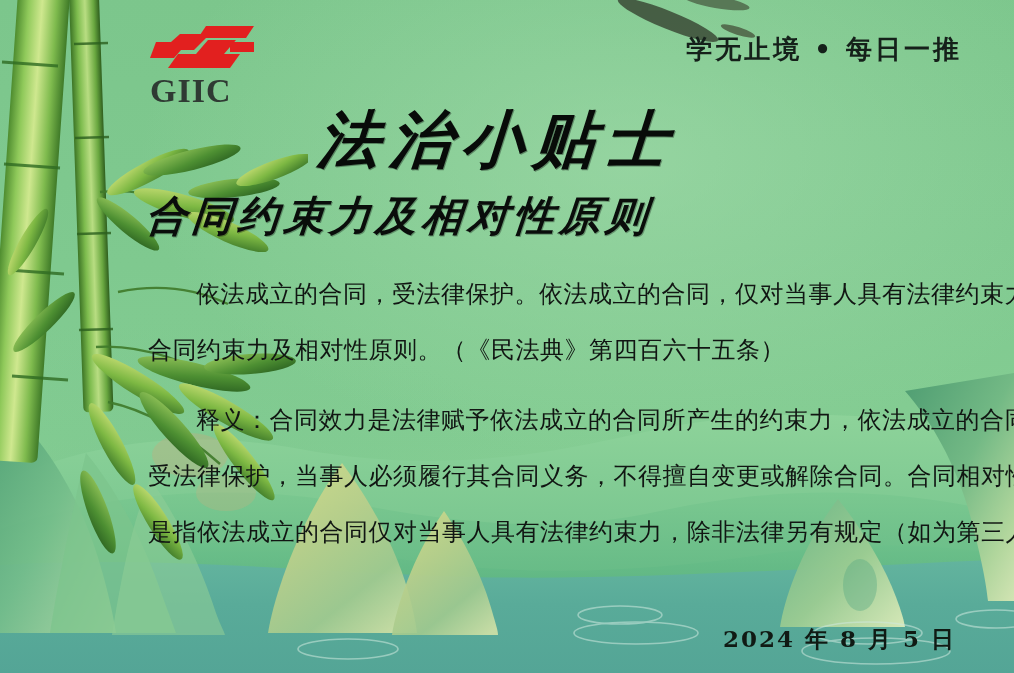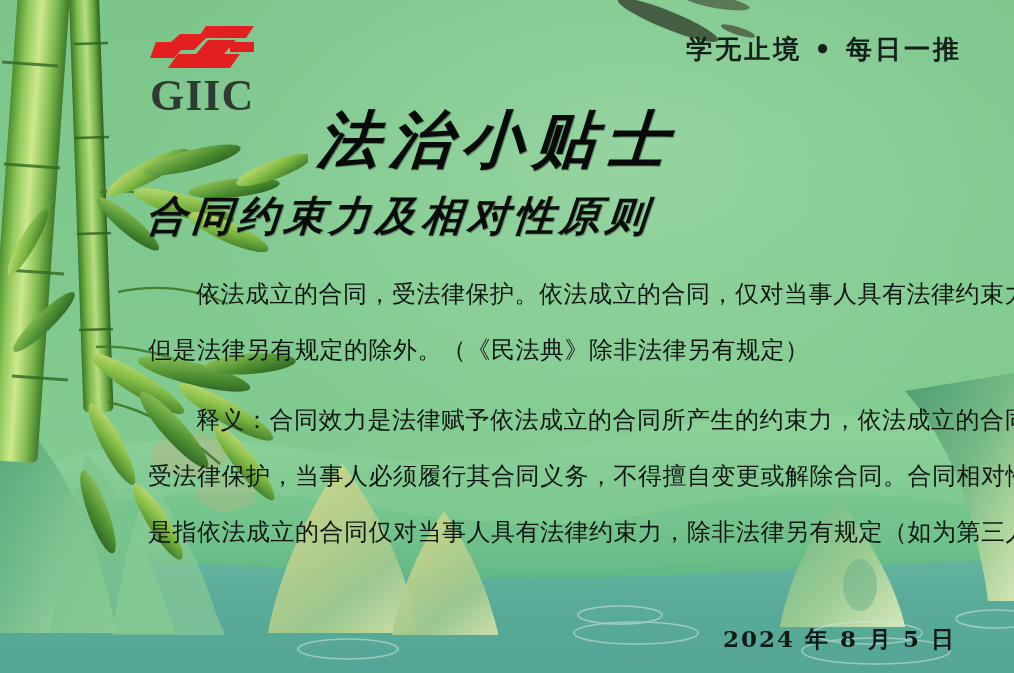--- a/index.html
+++ b/index.html
@@ -35,21 +35,21 @@
     position: absolute;
     left: 150px; top: 24px;
     width: 120px; height: 92px;
   }
   .logo-mark { width: 112px; height: 48px; display: block; }
   .logo-text {
     display: block;
     margin-top: 2px;
     font-family: "Liberation Serif", "DejaVu Serif", serif;
     font-weight: 700;
-    font-size: 44px;
+    font-size: 34px;
     letter-spacing: 1px;
     color: #2f3a33;
     line-height: 1;
   }
 
   
   .tagline {
     position: absolute;
     right: 52px; top: 32px;
     font-family: "DejaVu Serif", "Liberation Serif", serif;
@@ -302,21 +302,21 @@
   </div>
 
   <div class="tagline">学无止境 • 每日一推</div>
 
   <div class="main-title">法治小贴士</div>
   <div class="sub-title">合同约束力及相对性原则</div>
 
   <div class="body-block">
     <div class="para">
       <div class="line indent">依法成立的合同，受法律保护。依法成立的合同，仅对当事人具有法律约束力，</div>
-      <div class="line">但是法律另有规定的除外。（《民法典》除非法律另有规定）</div>
+      <div class="line">合同约束力及相对性原则。（《民法典》第四百六十五条）</div>
     </div>
     <div class="para">
       <div class="line indent">释义：合同效力是法律赋予依法成立的合同所产生的约束力，依法成立的合同</div>
       <div class="line">受法律保护，当事人必须履行其合同义务，不得擅自变更或解除合同。合同相对性</div>
       <div class="line">是指依法成立的合同仅对当事人具有法律约束力，除非法律另有规定（如为第三人</div>
     </div>
   </div>
 
   <div class="date-stamp">2024 年 8 月 5 日</div>
 

